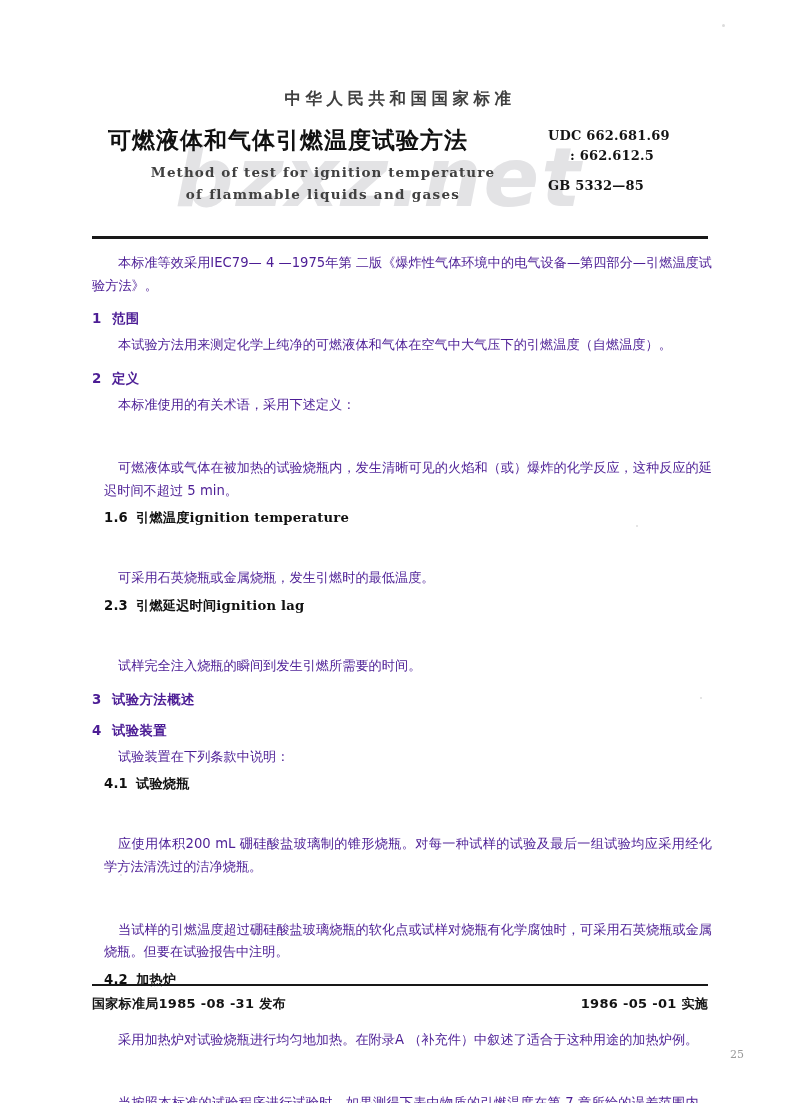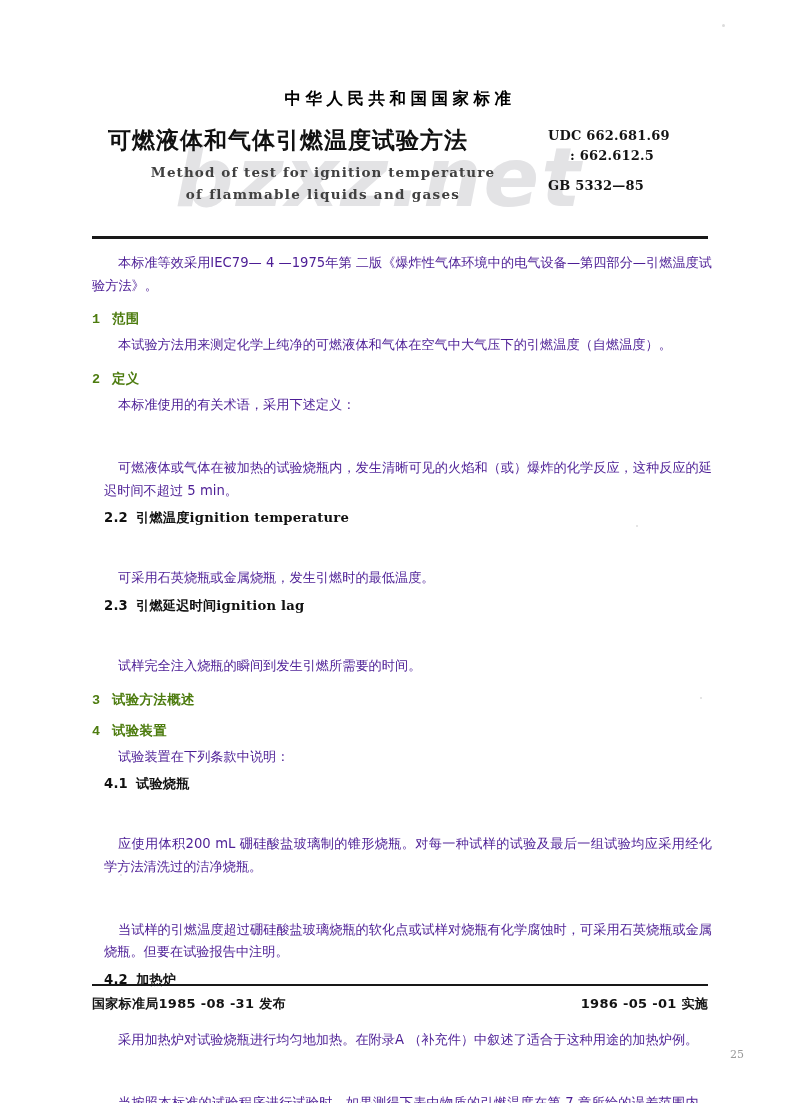--- a/index.html
+++ b/index.html
@@ -38,21 +38,21 @@
   
   .header-national {
     position: absolute;
     top: 88px;
     left: 0;
     width: 800px;
     text-align: center;
     font-size: 16.5px;
     font-weight: 700;
     letter-spacing: 4.5px;
-    color: #000000;
+    color: #404040;
     z-index: 2;
   }
 
   .title-block {
     position: absolute;
     top: 126px;
     left: 108px;
     width: 430px;
     z-index: 2;
   }
@@ -129,24 +129,23 @@
     text-justify: inter-character;
     color: #4c1d95;
     margin: 0 0 2px 0;
   }
   .para.indent { text-indent: 26px; }
   .para.gap { margin-top: 9px; }
 
   .heading {
     font-size: 13.4px;
     font-weight: 700;
-    color: #4d7c0f;
+    color: #4c1d95;
     margin: 13px 0 6px 0;
     letter-spacing: 0.4px;
-    font-family: Liberation Mono, monospace;
   }
   .heading .num { display: inline-block; min-width: 20px; }
 
   .subheading {
     font-size: 13.2px;
     font-weight: 700;
     color: #111;
     margin: 7px 0 1px 0;
     padding-left: 12px;
     letter-spacing: 0.2px;
@@ -237,21 +236,21 @@
     <div class="heading">
       <span class="num">2</span><span>定义</span>
     </div>
     <p class="para indent">本标准使用的有关术语，采用下述定义：</p>
 
     <div class="sub-body">
       <p class="para indent">可燃液体或气体在被加热的试验烧瓶内，发生清晰可见的火焰和（或）爆炸的化学反应，这种反应的延迟时间不超过 5 min。</p>
     </div>
 
     <div class="subheading">
-      <span class="num">2.2</span><span>引燃温度</span><span class="en">ignition temperature</span>
+      <span class="num">1.6</span><span>引燃温度</span><span class="en">ignition temperature</span>
     </div>
     <div class="sub-body">
       <p class="para indent">可采用石英烧瓶或金属烧瓶，发生引燃时的最低温度。</p>
     </div>
 
     <div class="subheading">
       <span class="num">2.3</span><span>引燃延迟时间</span><span class="en">ignition lag</span>
     </div>
     <div class="sub-body">
       <p class="para indent">试样完全注入烧瓶的瞬间到发生引燃所需要的时间。</p>

